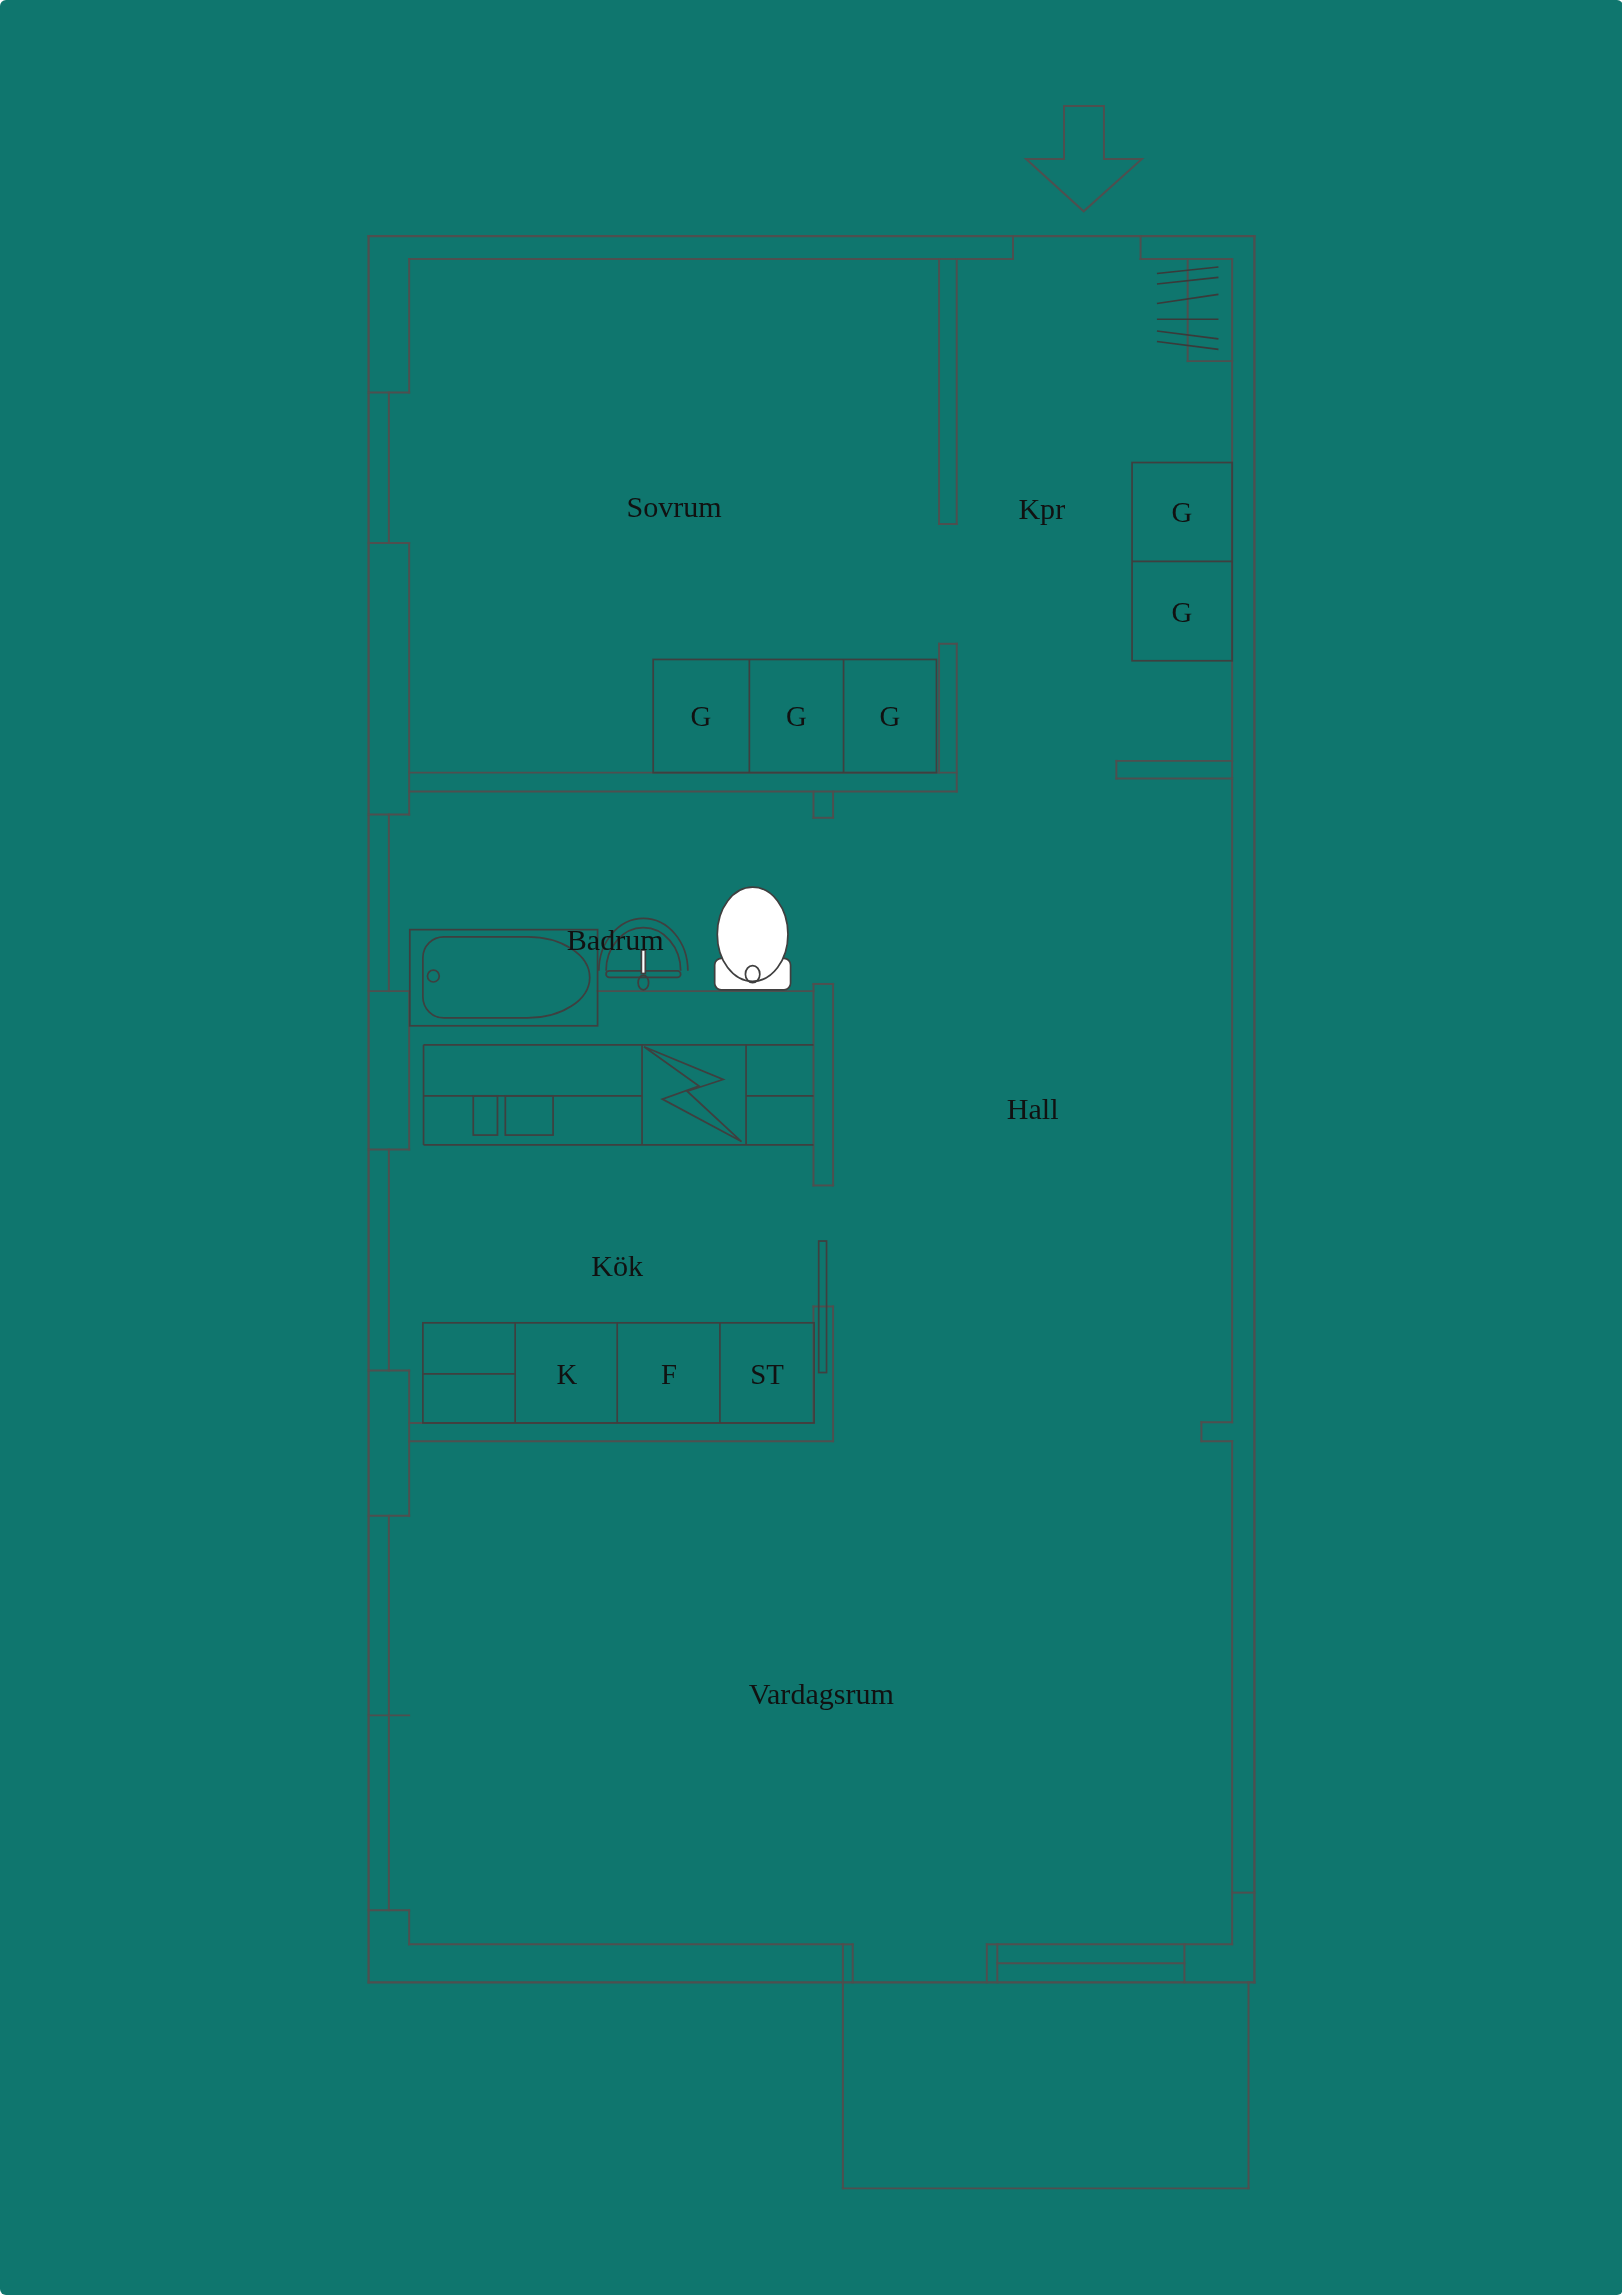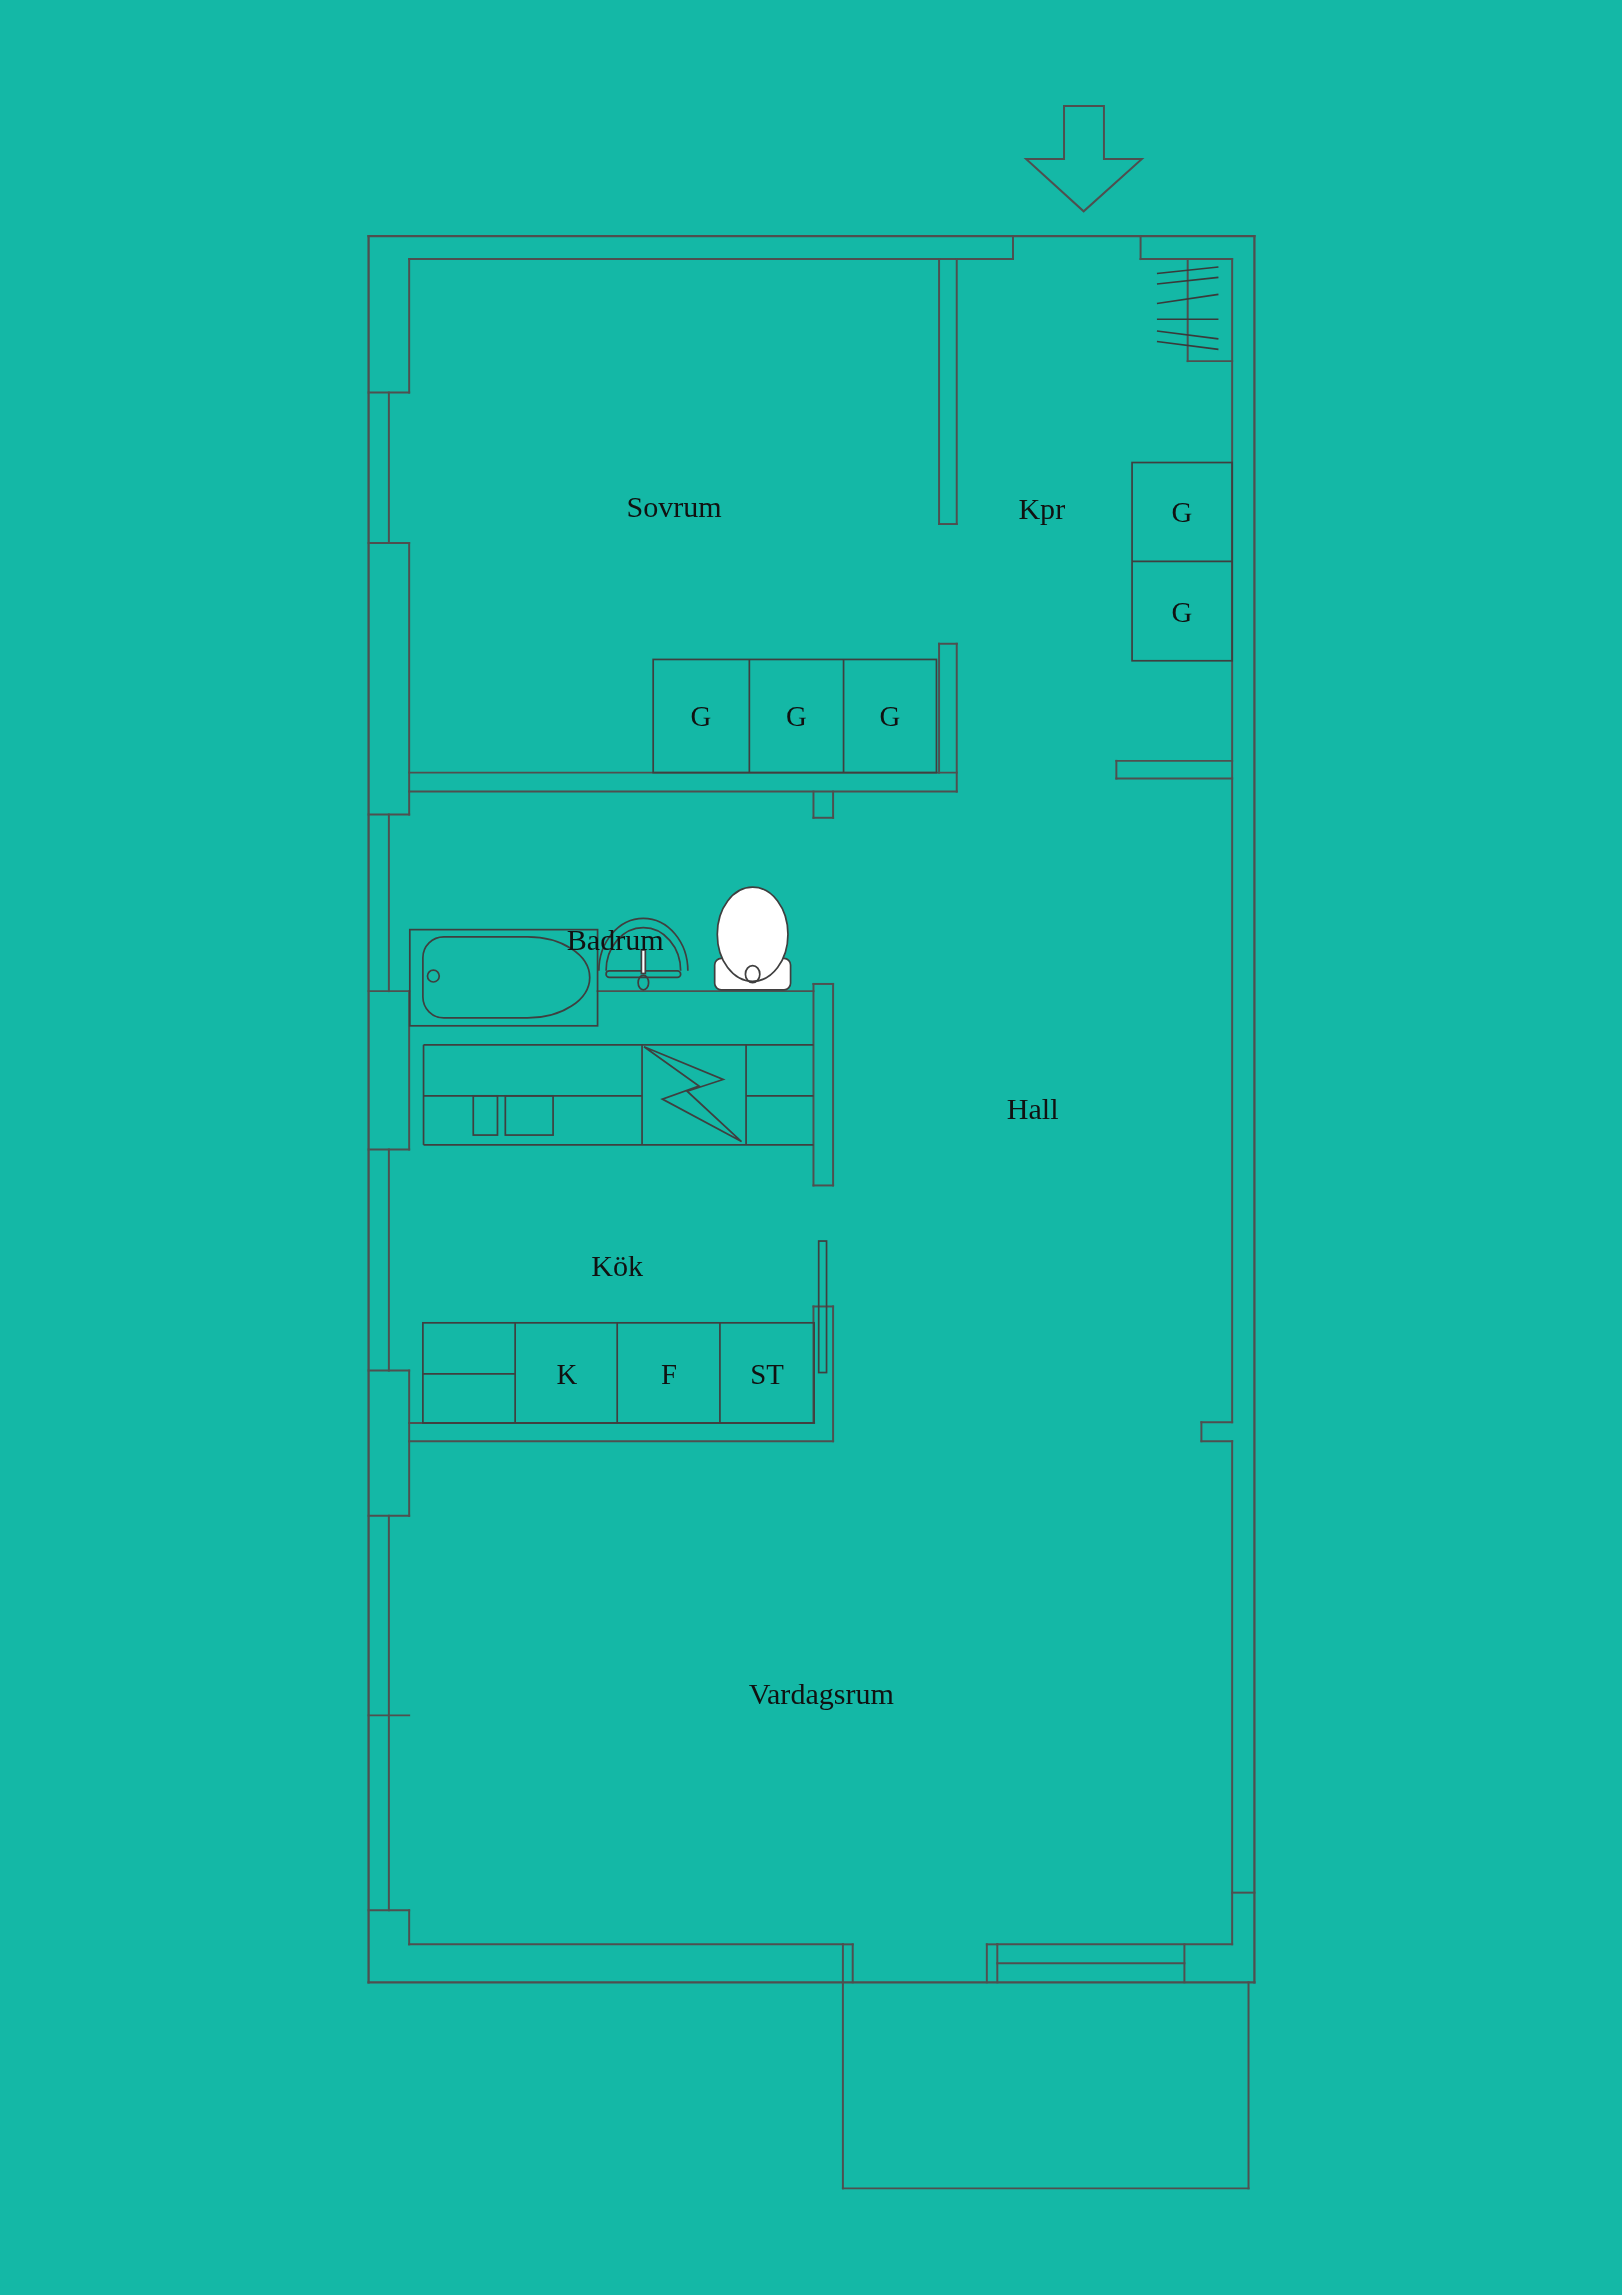--- a/index.html
+++ b/index.html
@@ -7,22 +7,23 @@
     padding: 0;
     background: #ffffff;
     width: 1623px;
     height: 2295px;
     font-family: "Liberation Serif", serif;
   }
   #plan-stage {
     position: relative;
     width: 1623px;
     height: 2295px;
-    background: #14b8a6;
+    background: #0f766e;
     overflow: hidden;
+    border-radius: 6px;
   }
   svg { position: absolute; left: 0; top: 0; }
   .wall   { stroke: #4f4f4f; stroke-width: 3;   fill: none; stroke-linecap: square; }
   .wallth { stroke: #4f4f4f; stroke-width: 3.5; fill: none; stroke-linecap: square; }
   .fix    { stroke: #3f3f3f; stroke-width: 2.6; fill: #ffffff; }
   .fixo   { stroke: #3f3f3f; stroke-width: 2.6; fill: none; }
   .hatch  { stroke: #3a3a3a; stroke-width: 2.4; fill: none; }
   .room-label {
     font-family: "Liberation Serif", serif;
     font-size: 46px;

